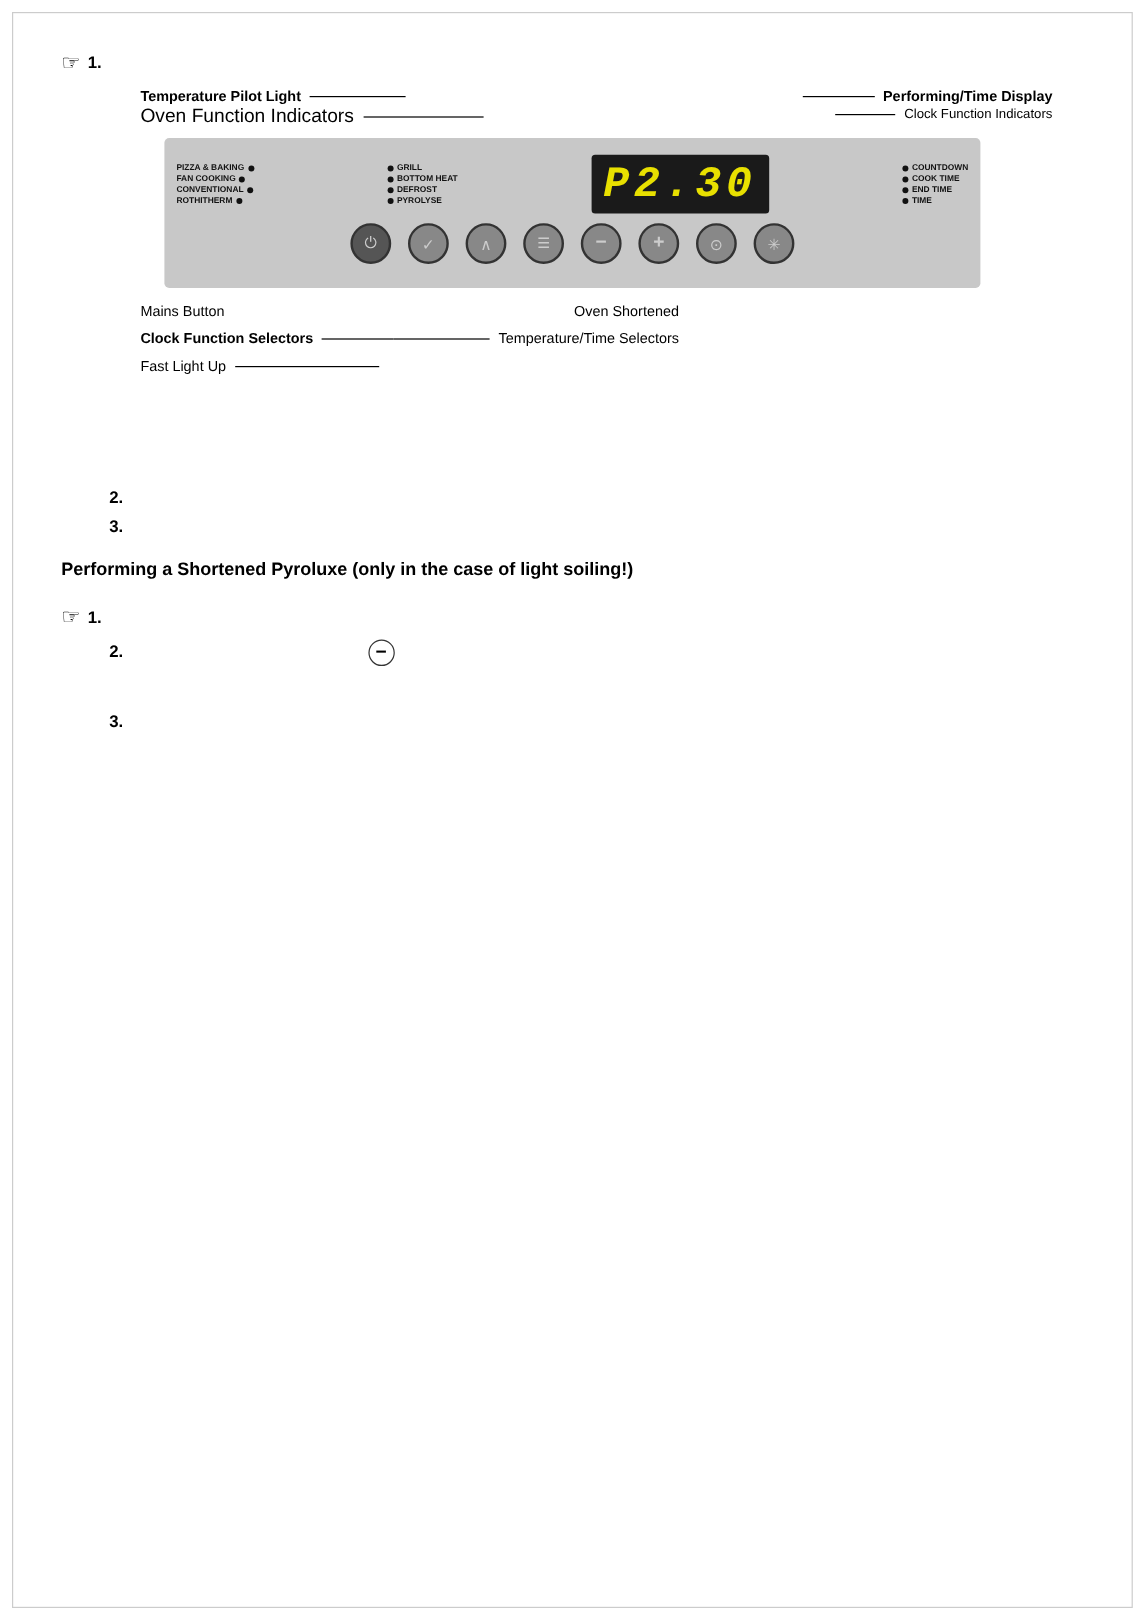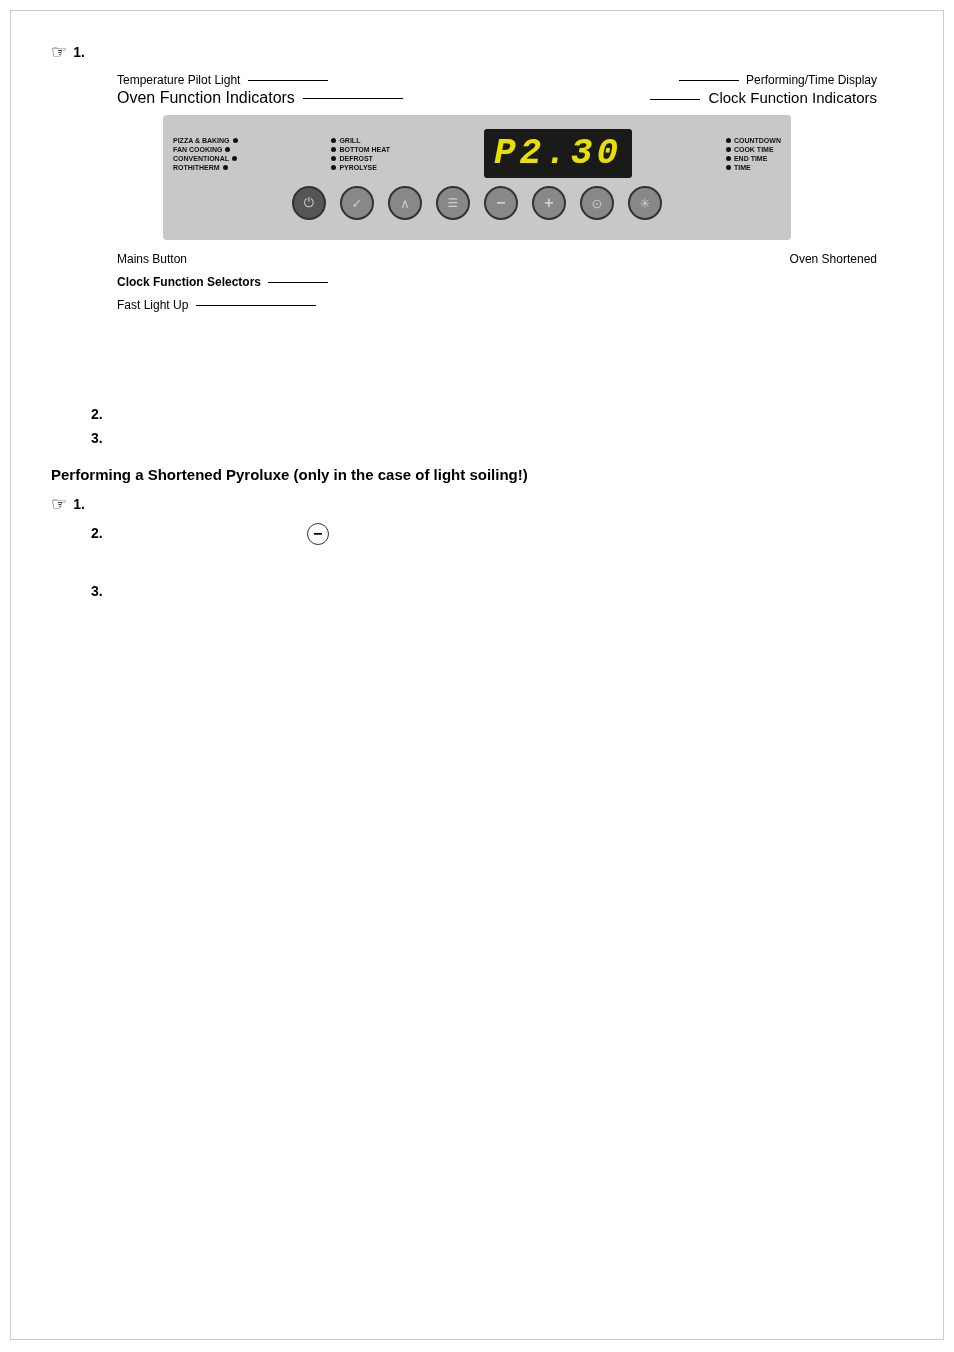--- a/index.html
+++ b/index.html
@@ -33,21 +33,21 @@
       margin-right: 6px;
     }
     .step-number {
       font-weight: bold;
       font-size: 14px;
     }
     
     .oven-panel {
       background: #c8c8c8;
       border-radius: 4px;
-      width: 628px;
+      width: 680px;
       margin: 0 auto;
       padding: 14px 10px 20px 10px;
       position: relative;
     }
     .left-indicators {
       display: flex;
       flex-direction: column;
       gap: 2px;
       font-size: 7px;
       font-weight: bold;
@@ -176,36 +176,36 @@
 <div class="page">
 
 
   <div class="step-ref">
     <span class="book-icon">☞</span>
     <span class="step-number">1.</span>
   </div>
 
   <div class="diagram-wrapper">
 
-    <div style="display:flex; justify-content: space-between; margin-bottom: 2px; padding: 0 20px 0 60px;">
+    <div style="display:flex; justify-content: space-between; margin-bottom: 2px; padding: 0 20px 0 60px; font-weight: bold;">
       <div style="font-size:12px;">
         <span>Temperature Pilot Light</span>
         <span style="display:inline-block; width:80px; border-top:1px solid #000; vertical-align:middle; margin-left:4px;"></span>
       </div>
       <div style="font-size:12px; text-align:right;">
         <span style="display:inline-block; width:60px; border-top:1px solid #000; vertical-align:middle; margin-right:4px;"></span>
         <span>Performing/Time Display</span>
       </div>
     </div>
     <div style="display:flex; justify-content: space-between; margin-bottom: 8px; padding: 0 20px 0 60px;">
       <div style="font-size:16px;">
         <span>Oven Function Indicators</span>
         <span style="display:inline-block; width:100px; border-top:1px solid #000; vertical-align:middle; margin-left:4px;"></span>
       </div>
-      <div style="font-size:15px; text-align:right;">
+      <div style="font-size:11px; text-align:right;">
         <span style="display:inline-block; width:50px; border-top:1px solid #000; vertical-align:middle; margin-right:4px;"></span>
         <span>Clock Function Indicators</span>
       </div>
     </div>
 
     <div class="oven-panel">
 
       <div style="display:flex; align-items:center; justify-content:space-between; margin-bottom:8px;">
 
         <div class="left-indicators">
@@ -292,54 +292,58 @@
         </div>
         <div class="control-btn lighter">
           <span style="font-size:13px;">⊙</span>
         </div>
         <div class="control-btn lighter">
           <span style="font-size:13px;">✳</span>
         </div>
       </div>
     </div>
 
-    <div style="display:flex; justify-content:space-between; margin-top:8px; padding:0 20px 0 60px;gap:47px;">
+    <div style="display:flex; justify-content:flex-start; margin-top:8px; padding:0 20px 0 60px;">
       <div style="font-size:12px; line-height:1.9;">
         <div>
           <span>Mains Button</span>
         </div>
         <div>
           <strong>Clock Function Selectors</strong>
           <span style="display:inline-block; width:60px; border-top:1px solid #000; vertical-align:middle; margin-left:4px;"></span>
         </div>
         <div>
           <span>Fast Light Up</span>
           <span style="display:inline-block; width:120px; border-top:1px solid #000; vertical-align:middle; margin-left:4px;"></span>
         </div>
       </div>
       <div style="font-size:12px; line-height:1.9; text-align:right;">
         <div>
           <span>Oven Shortened</span>
         </div>
+        <div>
+          <span style="display:inline-block; width:80px; border-top:1px solid #000; vertical-align:middle; margin-right:4px;"></span>
+          <span>Temperature/Time Selectors</span>
+        </div>
       </div>
     </div>
 
   </div>
 
   <div style="height: 80px;"></div>
 
   <div class="numbered-item">
     <span>2.</span>
   </div>
 
   <div class="numbered-item">
     <span>3.</span>
   </div>
 
-  <div style="margin-top: 20px; margin-bottom: 10px;">
+  <div style="margin-top: 20px; margin-bottom: 20px;">
     <span class="section-title-bold">Performing a Shortened Pyroluxe (only in the case of light soiling!)</span>
   </div>
 
   <div class="step-ref">
     <span class="book-icon">☞</span>
     <span class="step-number">1.</span>
   </div>
 
   <div class="numbered-item">
     <span>2.</span>

